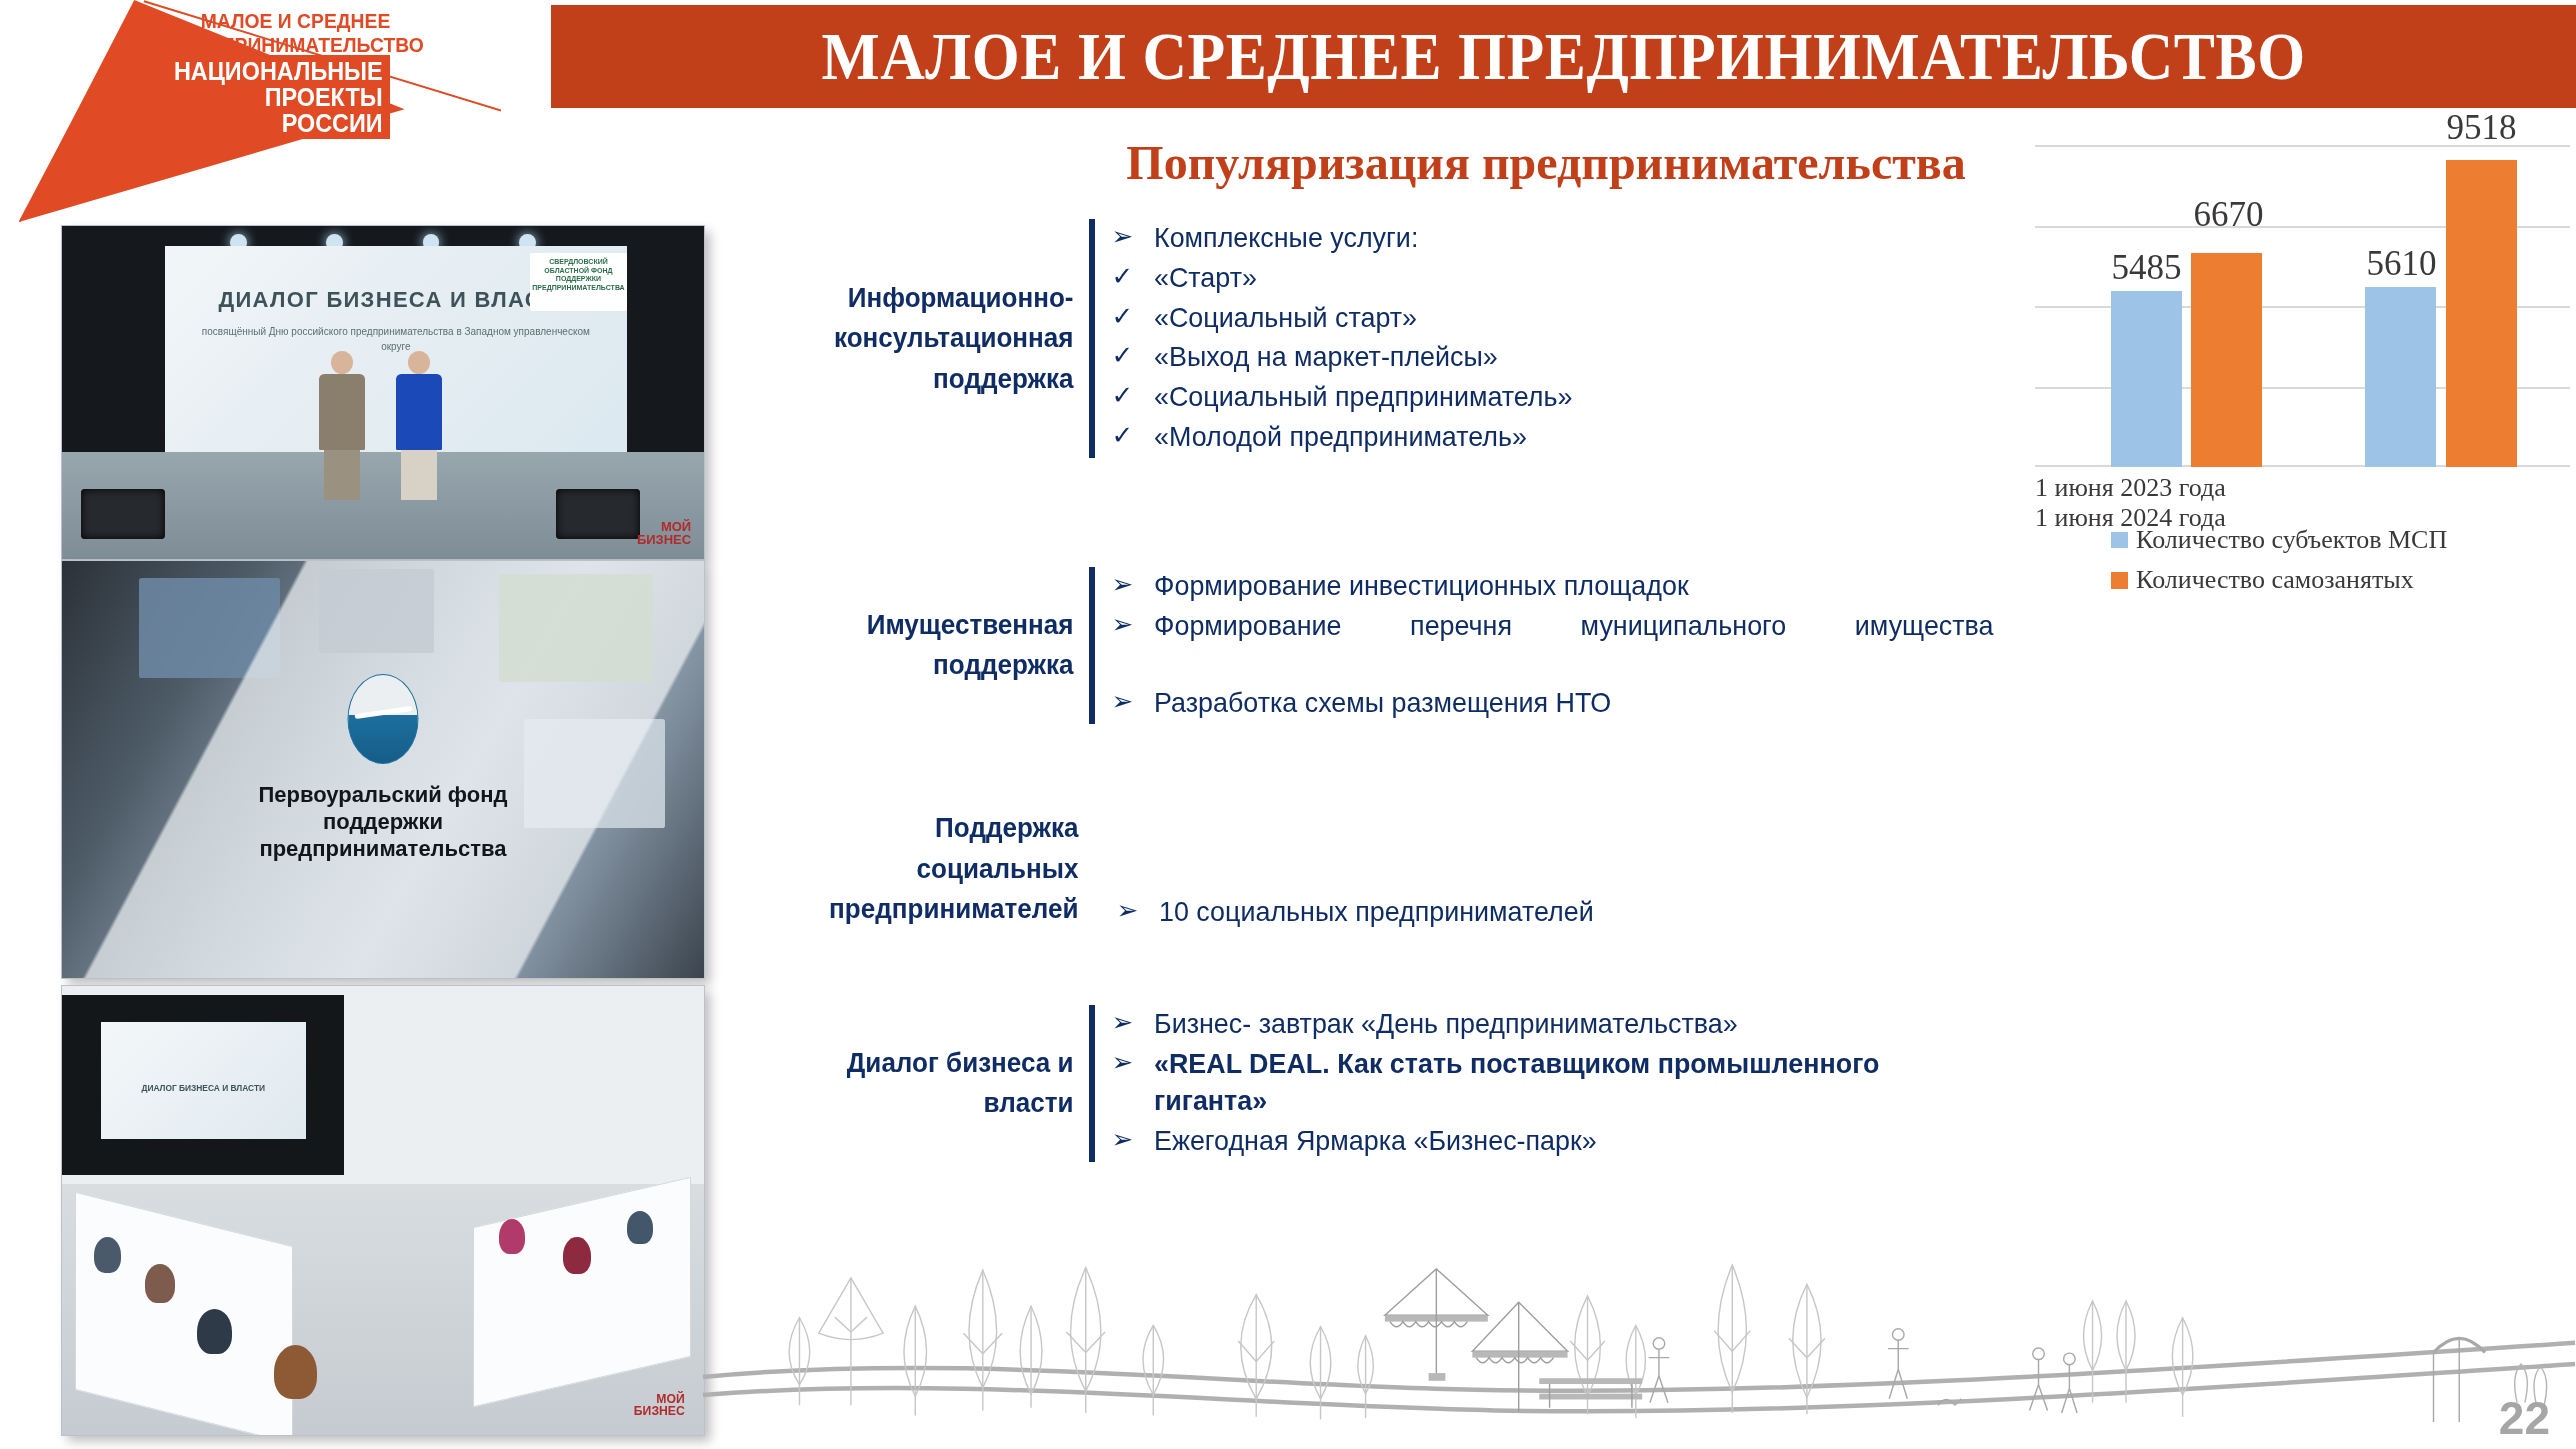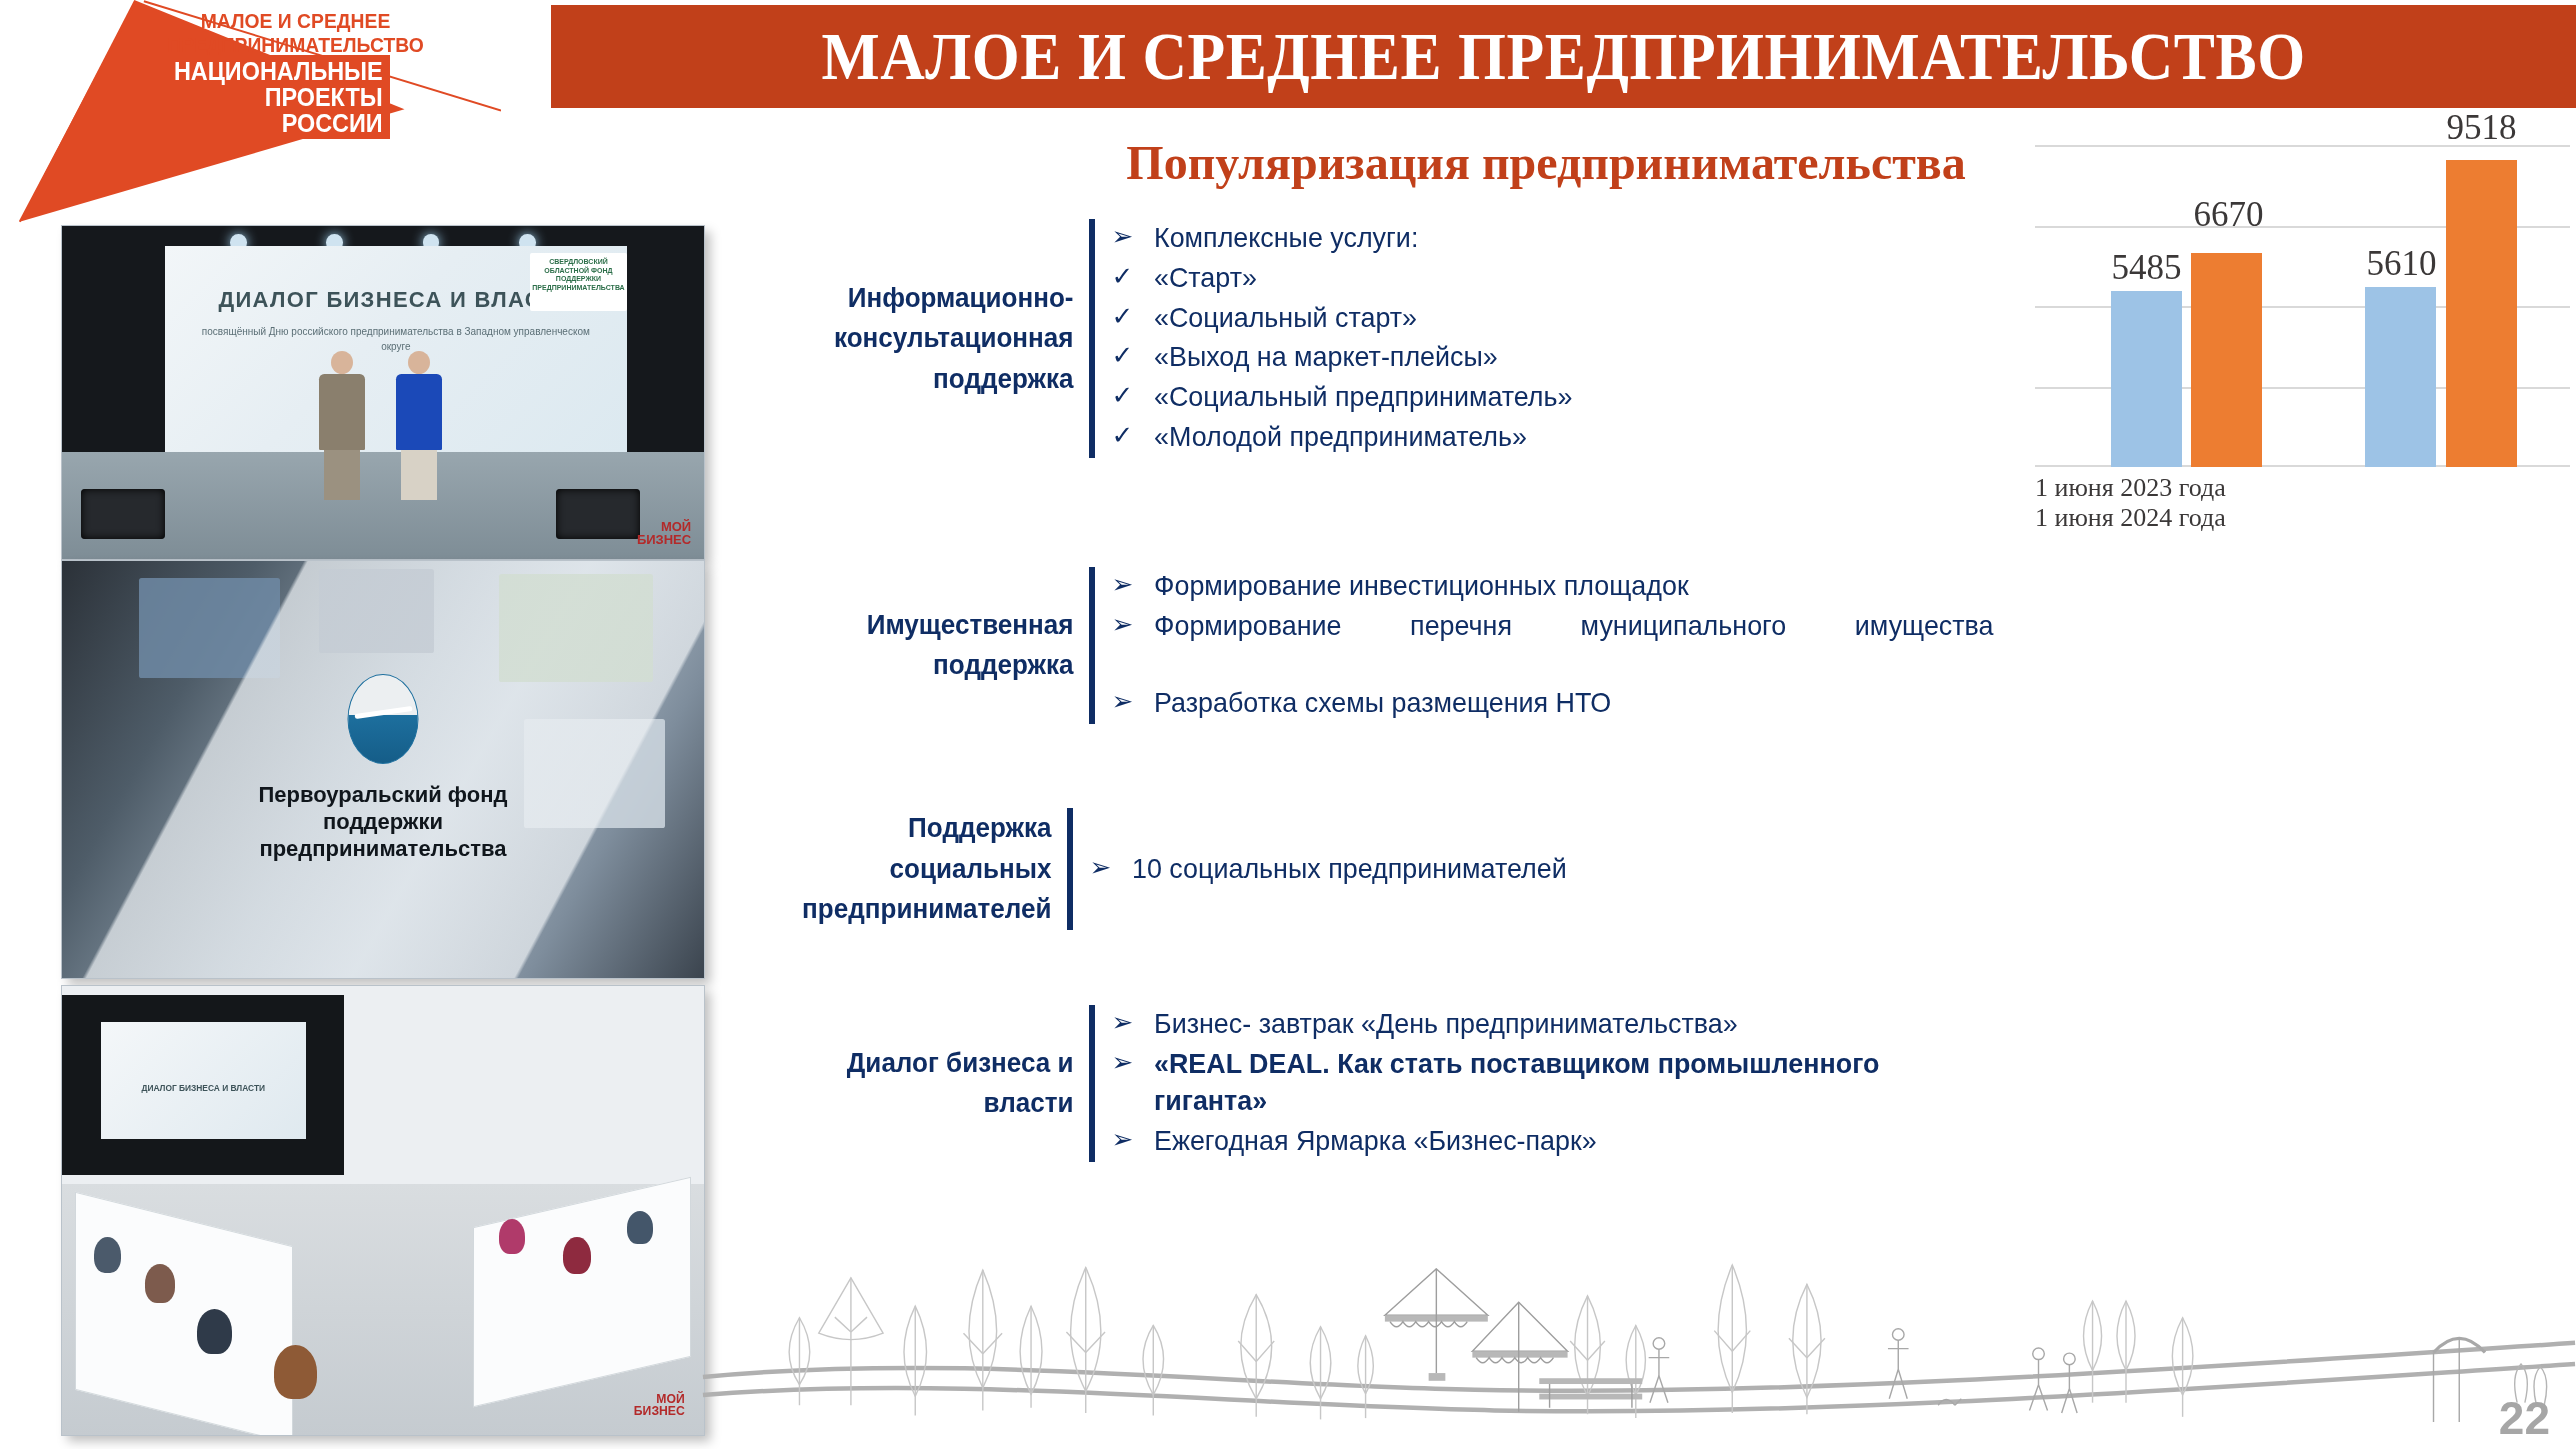--- a/index.html
+++ b/index.html
@@ -129,21 +129,21 @@
        font-size:28px; line-height:1.33; margin-bottom:2.6px; }
   .li .mk{ flex:0 0 43px; font-size:26px; line-height:1.35; }
   .li .tx{ flex:1; transform:scaleX(0.96); transform-origin:left center; }
   .li .tx.just{ text-align:justify; }
   .li .tx.just:after{ content:""; display:inline-block; width:100%; }
 
   #block1{ left:741px; top:219px; width:1288px; }
   #block1 .blk-label{ width:348px; }
   #block2{ left:741px; top:567px; width:1288px; }
   #block2 .blk-label{ width:348px; }
-  #block3{ left:719px; top:808px; width:1288px; }
+  #block3{ left:746px; top:808px; width:1288px;align-items:flex-end; }
   #block3 .blk-label{ width:348px; }
   #block4{ left:741px; top:1005px; width:1288px; }
   #block4 .blk-label{ width:348px; }
 
   
   .chart-wrap{ position:absolute; left:2035px; top:145px; width:535px; height:489px; }
   .chart-plot{ position:relative; width:100%; height:322px; }
   .gridline{ position:absolute; left:0; right:0; height:1.9px; background:#D9D9D9; }
   .bar{ position:absolute; bottom:0; }
   .bar.blue{ background:#9DC3E6; }
@@ -360,20 +360,30 @@
     <div class="bar-lbl" style="left:137px; top:50px; width:113px;">6670</div>
     <div class="bar-lbl" style="left:310px; top:99px; width:113px;">5610</div>
     <div class="bar-lbl" style="left:390px; top:-37px; width:113px;">9518</div>
   </div>
 
   <div class="cat-row">
     <div class="cat">1 июня 2023 года</div>
     <div class="cat">1 июня 2024 года</div>
   </div>
 
+  <div class="legend">
+    <div class="leg-item">
+      <span class="leg-sw blue"></span>
+      <span class="leg-tx">Количество субъектов МСП</span>
+    </div>
+    <div class="leg-item">
+      <span class="leg-sw orange"></span>
+      <span class="leg-tx">Количество самозанятых</span>
+    </div>
+  </div>
 </div>
 
 <div class="footer-decor">
   <svg width="1874" height="193" viewBox="0 0 2910 300">
     <g fill="none" stroke="#BFBFBF" stroke-width="2.2">
       <path d="M0 188 C 400 150, 800 200, 1200 208 C 1700 218, 2300 175, 2910 135" stroke="#B0B0B0" stroke-width="7"></path>
       <path d="M0 216 C 400 184, 820 232, 1230 240 C 1730 250, 2320 206, 2910 168" stroke="#B0B0B0" stroke-width="7"></path>
 
       <g stroke="#C7C7C7">
         <path d="M230 34 L180 120 Q230 140 280 120 Z"></path>

